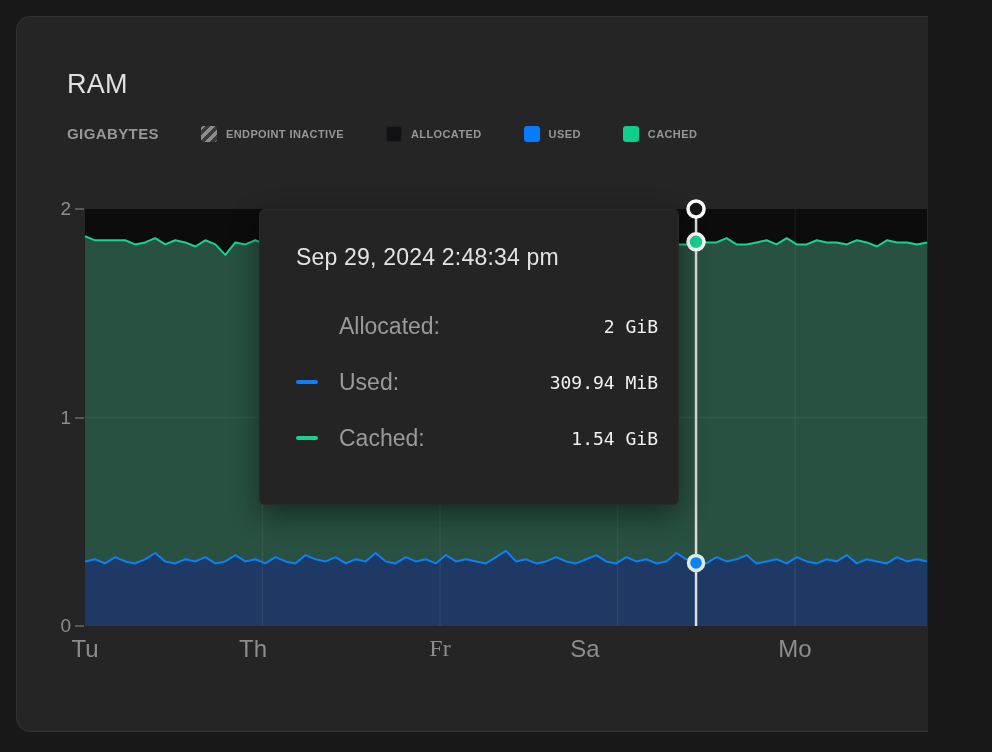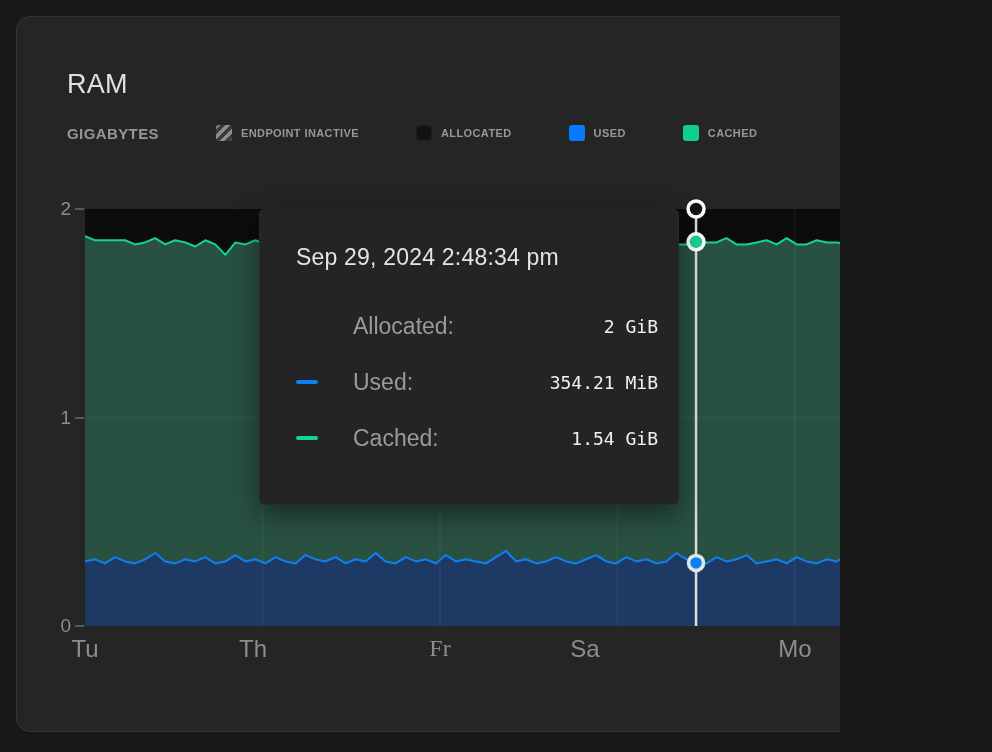--- a/index.html
+++ b/index.html
@@ -1,22 +1,22 @@
 <!DOCTYPE html>
 <html><head>
 <meta charset="utf-8">
 <style>
   html,body{margin:0;padding:0;background:#181818;}
-  #page{position:relative;width:840px;height:752px;background:#181818;overflow:hidden;
+  #page{position:relative;width:928px;height:752px;background:#181818;overflow:hidden;
         font-family:"Liberation Sans","DejaVu Sans",sans-serif;}
   #card{position:absolute;left:16px;top:16px;width:958px;height:716px;background:#252526;
         border:1px solid #343436;border-radius:14px;box-sizing:border-box;}
   .title{position:absolute;left:50px;top:52px;font-size:27px;font-weight:500;color:#e0e0e0;letter-spacing:.2px;}
   
-  .legend{position:absolute;left:50px;top:108px;display:flex;align-items:flex-start;gap:57px;}
+  .legend{position:absolute;left:50px;top:108px;display:flex;align-items:flex-end;gap:42px;}
   .legend .unit{font-size:15px;font-weight:700;color:#979797;letter-spacing:.4px;}
   .li{display:flex;align-items:center;gap:9px;cursor:pointer;}
   .li span.lab{font-size:11px;font-weight:700;color:#979797;letter-spacing:.4px;}
   .sw{width:16px;height:16px;border-radius:3px;flex:none;}
   .sw-striped{background:repeating-linear-gradient(135deg,#8d8d8d 0 3px,#3a3a3a 3px 7px);}
   .sw-allocated{border:1px solid rgba(255,255,255,.05);box-sizing:border-box;}
   
   #plot{position:absolute;left:68px;top:192px;width:842px;height:417px;}
   #chart-svg{position:absolute;left:0;top:0;overflow:visible;display:block;}
   .ytick{position:absolute;height:22px;display:flex;align-items:center;color:#8d8d8d;font-size:19px;}
@@ -24,21 +24,21 @@
   .ytick .dash{display:inline-block;width:9px;height:2px;background:#5a5a5a;margin-left:4px;}
   .xtick{position:absolute;width:70px;top:618px;text-align:center;color:#8d8d8d;font-size:24px;}
   
   #tooltip{position:absolute;left:242px;top:192px;width:420px;height:296px;background:#242424;
            border:1px solid rgba(255,255,255,.03);border-radius:6px;box-sizing:border-box;
            box-shadow:0 10px 28px rgba(0,0,0,.45);padding:34px 20px 0 36px;z-index:5;}
   .tt-date{font-size:23px;font-weight:500;color:#e3e3e3;margin-bottom:38px;letter-spacing:.2px;}
   .tt-row{display:flex;align-items:center;height:34px;margin-bottom:22px;}
   .tt-ic{width:43px;flex:none;display:flex;align-items:center;}
   .tt-dash{width:22px;height:4px;border-radius:2px;}
-  .tt-label{font-size:23px;color:#9a9a9a;margin-left:14px;}
+  .tt-label{font-size:23px;color:#9a9a9a;}
   .tt-val{margin-left:auto;font-family:"DejaVu Sans Mono",monospace;font-size:18px;color:#f1f1f1;}
 </style>
 </head>
 <body>
 
 <div id="page">
   <div id="card">
 
     <div class="title">RAM</div>
 
@@ -107,21 +107,21 @@
       <div class="tt-row">
         <span class="tt-ic"></span>
         <span class="tt-label">Allocated:</span>
         <span class="tt-val">2 GiB</span>
       </div>
       <div class="tt-row">
         <span class="tt-ic">
             <i class="tt-dash" style="background: rgb(15, 127, 245);"></i>
           </span>
         <span class="tt-label">Used:</span>
-        <span class="tt-val">354.21 MiB</span>
+        <span class="tt-val">309.94 MiB</span>
       </div>
       <div class="tt-row">
         <span class="tt-ic">
             <i class="tt-dash" style="background: rgb(22, 211, 143);"></i>
           </span>
         <span class="tt-label">Cached:</span>
         <span class="tt-val">1.54 GiB</span>
       </div>
     </div>
 

